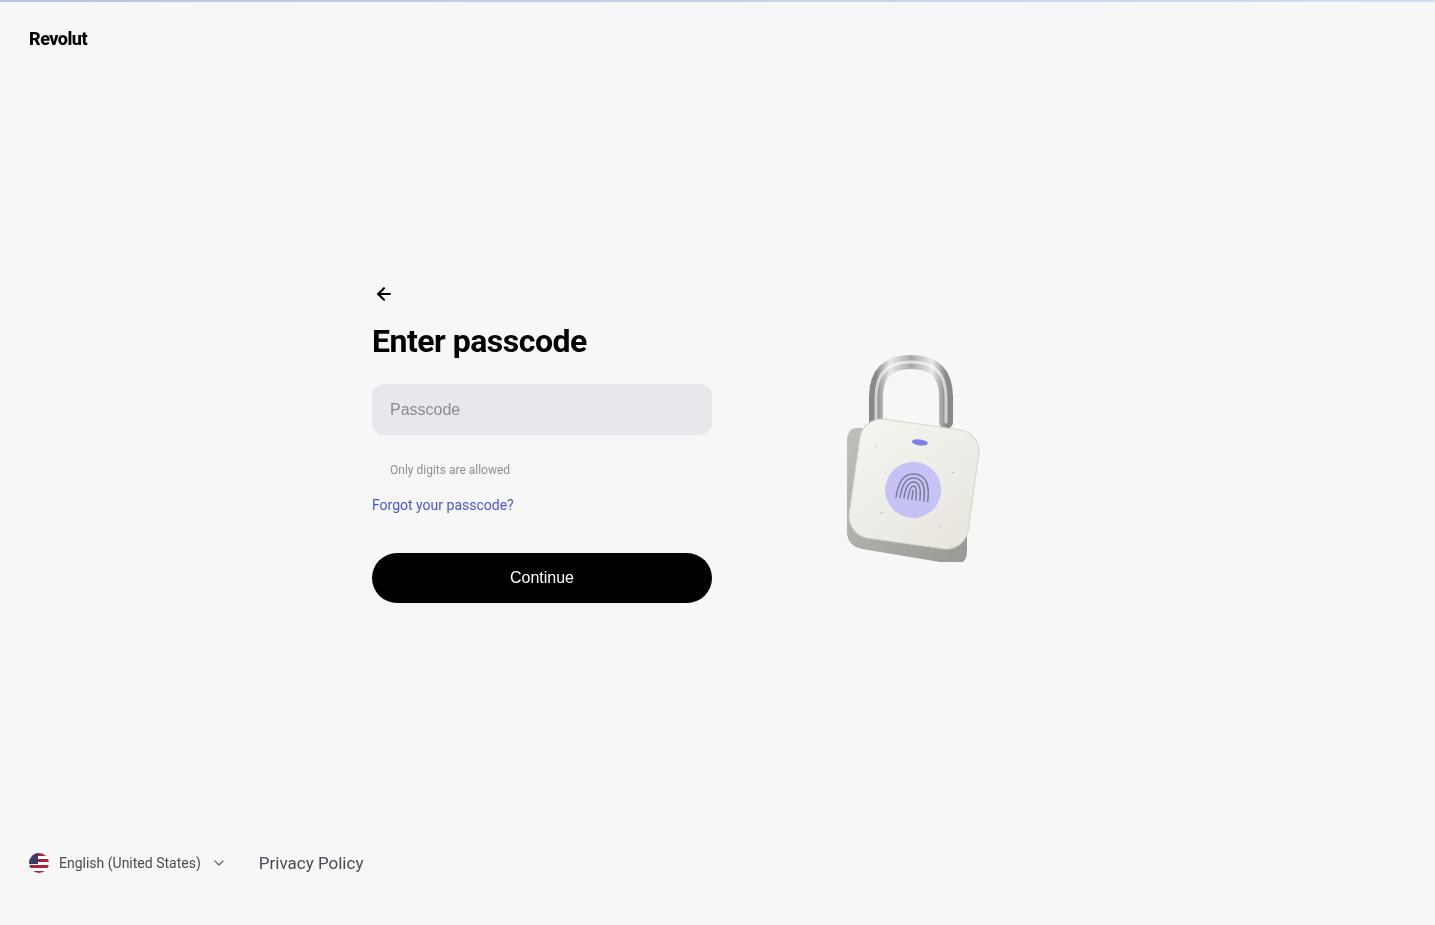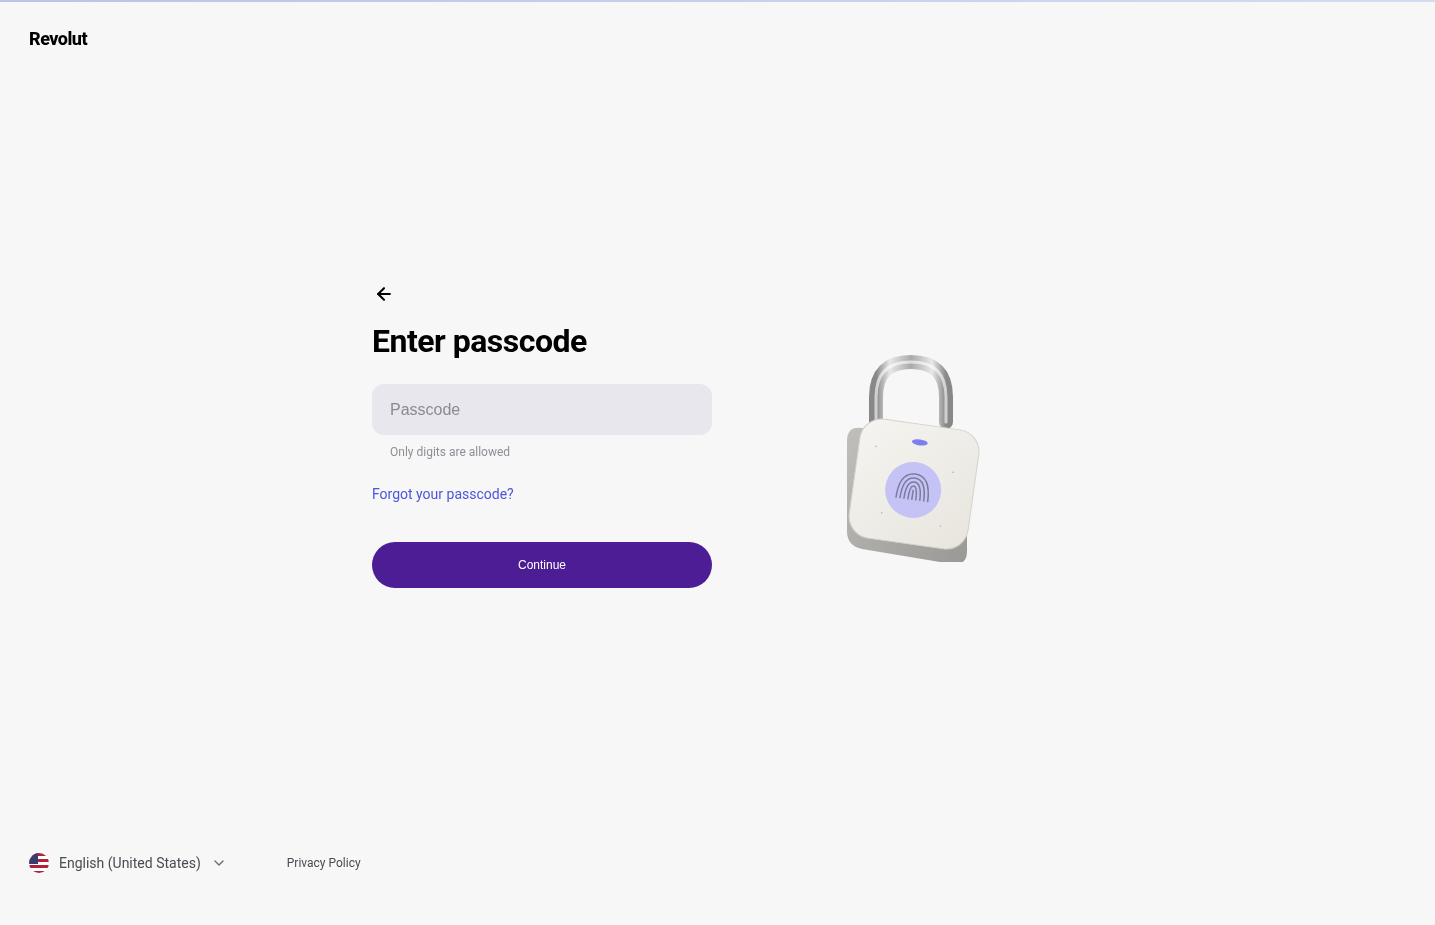--- a/index.html
+++ b/index.html
@@ -69,78 +69,78 @@
       font-weight: 700;
       color: #000;
       margin-bottom: 24px;
       letter-spacing: -0.5px;
     }
     
     .input-wrapper {
       background: #e8e7ed;
       border-radius: 12px;
       padding: 16px 18px;
-      margin-bottom: 10px;
+      margin-bottom: 28px;
     }
     
     .passcode-input {
       background: transparent;
       border: none;
       outline: none;
       font-size: 16px;
       color: #333;
       width: 100%;
     }
     
     .passcode-input::placeholder {
       color: #8a8a94;
     }
     
     .hint-text {
       font-size: 12px;
       color: #8e8e97;
       margin-left: 18px;
-      margin-bottom: 25px;
+      margin-bottom: 18px;
     }
     
     .forgot-link {
       display: inline-block;
       color: #4b55dd;
       font-size: 14px;
       text-decoration: none;
       margin-bottom: 40px;
       cursor: pointer;
     }
     
     .continue-button {
       width: 100%;
       padding: 16px;
-      background: #4c1d95;
+      background: #000000;
       color: #fff;
-      font-size: 12px;
+      font-size: 16px;
       font-weight: 500;
       border: none;
       border-radius: 28px;
       cursor: pointer;
     }
     
     .illustration {
       width: 200px;
       height: 200px;
       position: relative;
       margin-top: 60px;
     }
     
     .footer {
       position: absolute;
       bottom: 52px;
       left: 29px;
       display: flex;
       align-items: center;
-      gap: 60px;
+      gap: 32px;
     }
     
     .language-selector {
       display: flex;
       align-items: center;
       gap: 10px;
       cursor: pointer;
     }
     
     .flag-icon {
@@ -178,21 +178,21 @@
       font-size: 14px;
       color: #4a4a52;
     }
     
     .chevron-down {
       width: 16px;
       height: 16px;
     }
     
     .privacy-link {
-      font-size: 12px;
+      font-size: 17px;
       color: #4a4a52;
       text-decoration: none;
       cursor: pointer;
     }
   </style>
 </head>
 <body>
 
 <div class="top-border"></div>
 

